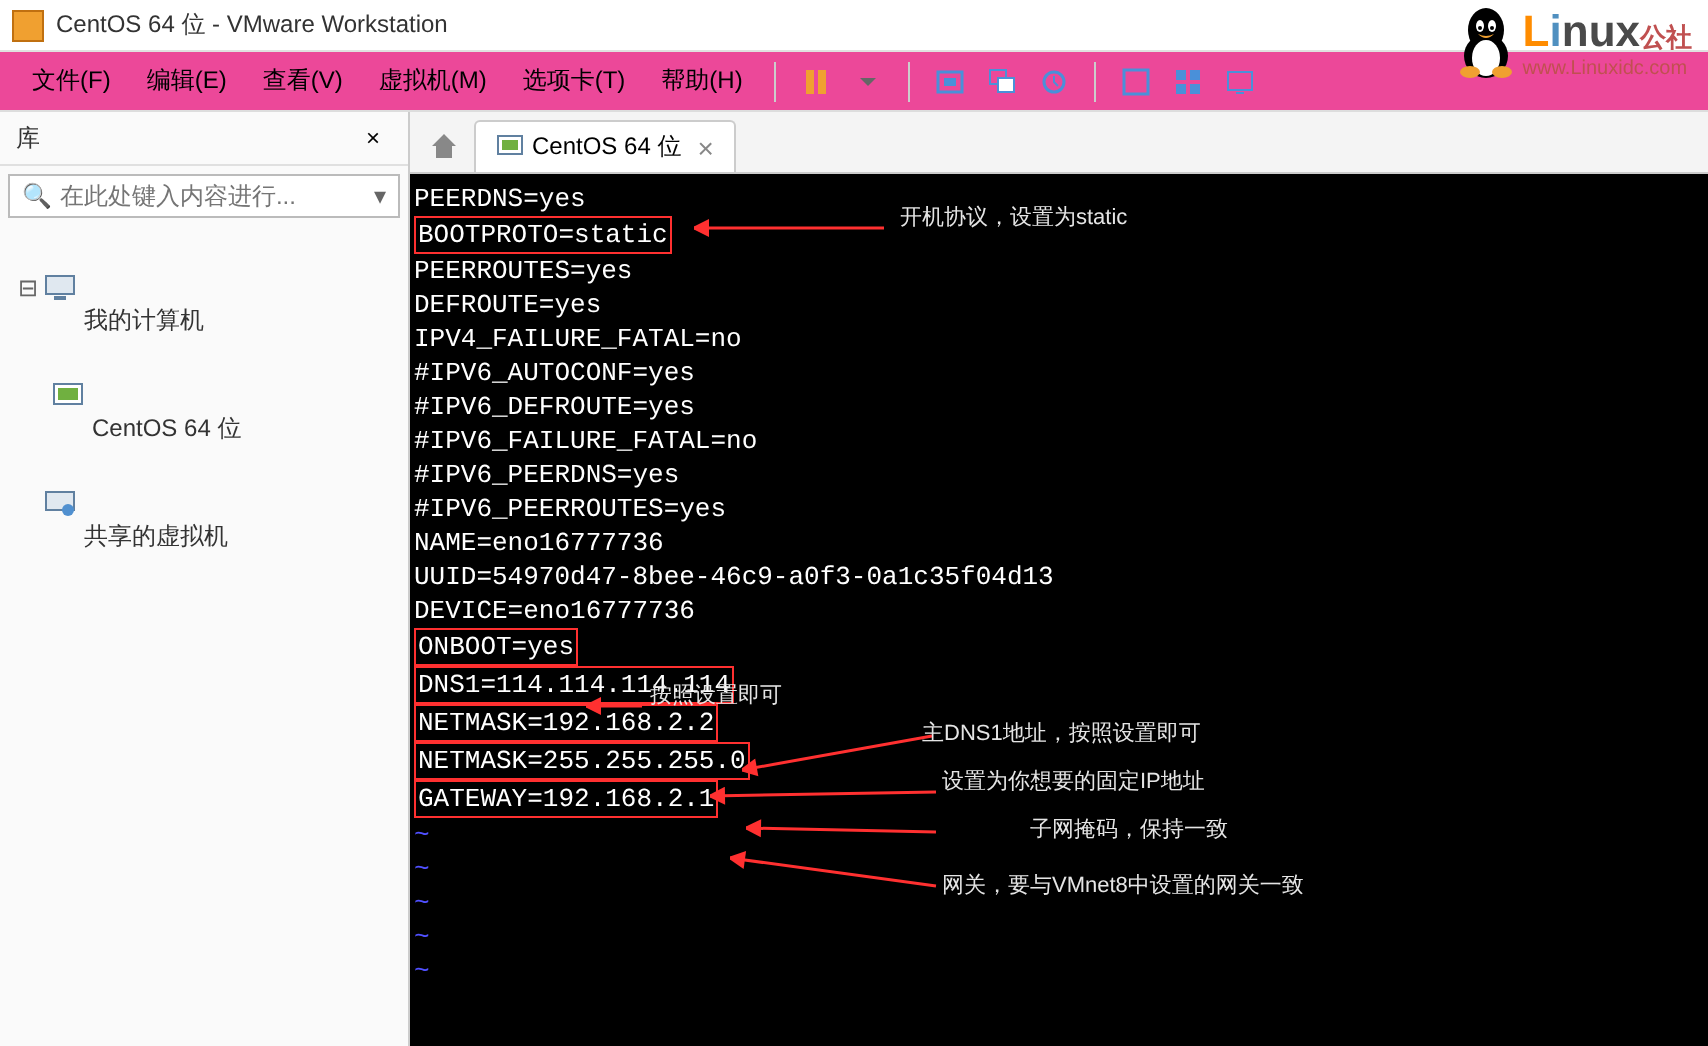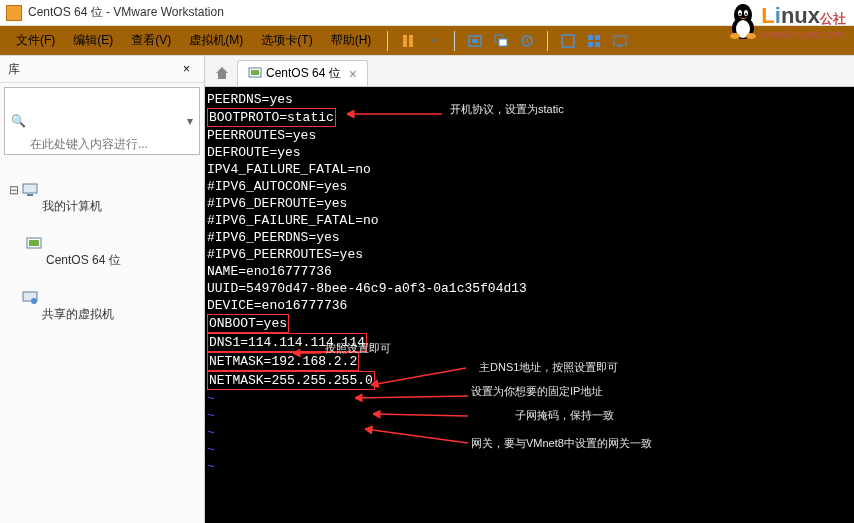--- a/index.html
+++ b/index.html
@@ -2,35 +2,35 @@
 <html><head>
   <meta charset="utf-8">
   <style>
     * { margin: 0; padding: 0; box-sizing: border-box; }
     body { font-family: "Microsoft YaHei", Tahoma, sans-serif; font-size: 12px; background: #fff; width: 854px; height: 523px; overflow: hidden; position: relative; }
     
     .titlebar { height: 26px; background: #fff; display: flex; align-items: center; padding: 0 6px; border-bottom: 1px solid #e0e0e0; }
     .titlebar-icon { width: 16px; height: 16px; background: #f0a030; border: 1px solid #c07010; margin-right: 6px; }
     .titlebar-text { color: #333; }
     
-    .menubar { height: 30px; display: flex; align-items: center; padding: 0 8px; gap: 2px; background: #a16207; border-bottom: 1px solid #ddd; }
+    .menubar { height: 30px; display: flex; align-items: center; padding: 0 8px; gap: 2px; background: #ec4899; border-bottom: 1px solid #ddd; }
     .menu-item { padding: 4px 8px; cursor: pointer; }
     .menu-sep { width: 1px; height: 20px; background: #ccc; margin: 0 6px; }
     .toolbar-btn { width: 24px; height: 24px; display: flex; align-items: center; justify-content: center; cursor: pointer; border-radius: 2px; }
     .toolbar-btn svg { width: 16px; height: 16px; }
     
     .main-area { display: flex; height: calc(100% - 56px); }
     
     .sidebar { width: 205px; background: #fafafa; border-right: 1px solid #ccc; display: flex; flex-direction: column; }
     .sidebar-header { display: flex; align-items: center; padding: 4px 8px; border-bottom: 1px solid #e0e0e0; }
     .sidebar-title { flex: 1; font-weight: normal; color: #333; }
     .sidebar-close { cursor: pointer; padding: 2px 6px; }
     .search-box { margin: 4px; display: flex; align-items: center; border: 1px solid #bbb; background: #fff; padding: 3px 6px; }
     .search-icon { margin-right: 4px; color: #888; }
-    .search-input { border: none; outline: none; flex: 1; font-size: 12px; color: #0c4a6e; background: transparent; margin-top: 46px; }
+    .search-input { border: none; outline: none; flex: 1; font-size: 12px; color: #0c4a6e; background: transparent; }
     .search-dropdown { color: #666; cursor: pointer; padding: 0 2px; }
     .tree { padding: 4px 8px; flex: 1; }
     .tree-node { display: flex; align-items: center; padding: 2px 0; cursor: pointer; }
     .tree-expand { width: 12px; text-align: center; color: #666; margin-right: 2px; }
     .tree-icon { width: 16px; height: 14px; margin-right: 4px; }
     .tree-label { color: #333; margin-top: 33px; }
     .tree-children { margin-left: 18px; }
     
     .content { flex: 1; display: flex; flex-direction: column; background: #fff; }
     .tab-bar { display: flex; align-items: center; padding: 4px 6px 0 6px; background: #f4f4f4; border-bottom: 1px solid #ccc; gap: 4px; }
@@ -194,20 +194,21 @@
       <div class="term-line">#IPV6_PEERDNS=yes</div>
       <div class="term-line">#IPV6_PEERROUTES=yes</div>
       <div class="term-line">NAME=eno16777736</div>
       <div class="term-line">UUID=54970d47-8bee-46c9-a0f3-0a1c35f04d13</div>
       <div class="term-line">DEVICE=eno16777736</div>
       <div class="term-line"><span class="boxed">ONBOOT=yes</span></div>
       <div class="term-line"></div>
       <div class="term-line"><span class="boxed">DNS1=114.114.114.114</span></div>
       <div class="term-line"><span class="boxed">NETMASK=192.168.2.2</span></div>
       <div class="term-line"><span class="boxed">NETMASK=255.255.255.0</span></div>
+      <div class="term-line"><span class="boxed">GATEWAY=192.168.2.1</span></div>
       <div class="term-line tilde">~</div>
       <div class="term-line tilde">~</div>
       <div class="term-line tilde">~</div>
       <div class="term-line tilde">~</div>
       <div class="term-line tilde">~</div>
 
       <svg class="arrow" style="left:142px;top:20px;" width="100" height="14">
           <defs>
             <marker id="ah" markerWidth="8" markerHeight="8" refX="1" refY="3" orient="auto">
               <path d="M6,0 L0,3 L6,6" fill="#ff3030"></path>
@@ -218,21 +219,21 @@
       <div class="annotation" style="left:245px;top:14px;">开机协议，设置为static</div>
 
       <svg class="arrow" style="left:88px;top:259px;" width="30" height="14">
           <line x1="0" y1="7" x2="28" y2="7" stroke="#ff3030" stroke-width="1.5" marker-start="url(#ah)"></line>
         </svg>
       <div class="annotation" style="left:120px;top:253px;">按照设置即可</div>
 
       <svg class="arrow" style="left:166px;top:278px;" width="100" height="24">
           <line x1="0" y1="20" x2="95" y2="3" stroke="#ff3030" stroke-width="1.5" marker-start="url(#ah)"></line>
         </svg>
-      <div class="annotation" style="left:274px;top:272px;">主DNS1地址，按照设置即可</div>
+      <div class="annotation" style="left:256px;top:272px;">主DNS1地址，按照设置即可</div>
 
       <svg class="arrow" style="left:150px;top:304px;" width="115" height="14">
           <line x1="0" y1="7" x2="113" y2="5" stroke="#ff3030" stroke-width="1.5" marker-start="url(#ah)"></line>
         </svg>
       <div class="annotation" style="left:266px;top:296px;">设置为你想要的固定IP地址</div>
 
       <svg class="arrow" style="left:168px;top:320px;" width="100" height="14">
           <line x1="0" y1="7" x2="95" y2="9" stroke="#ff3030" stroke-width="1.5" marker-start="url(#ah)"></line>
         </svg>
       <div class="annotation" style="left:266px;top:320px;margin-left:44px;">子网掩码，保持一致</div>

